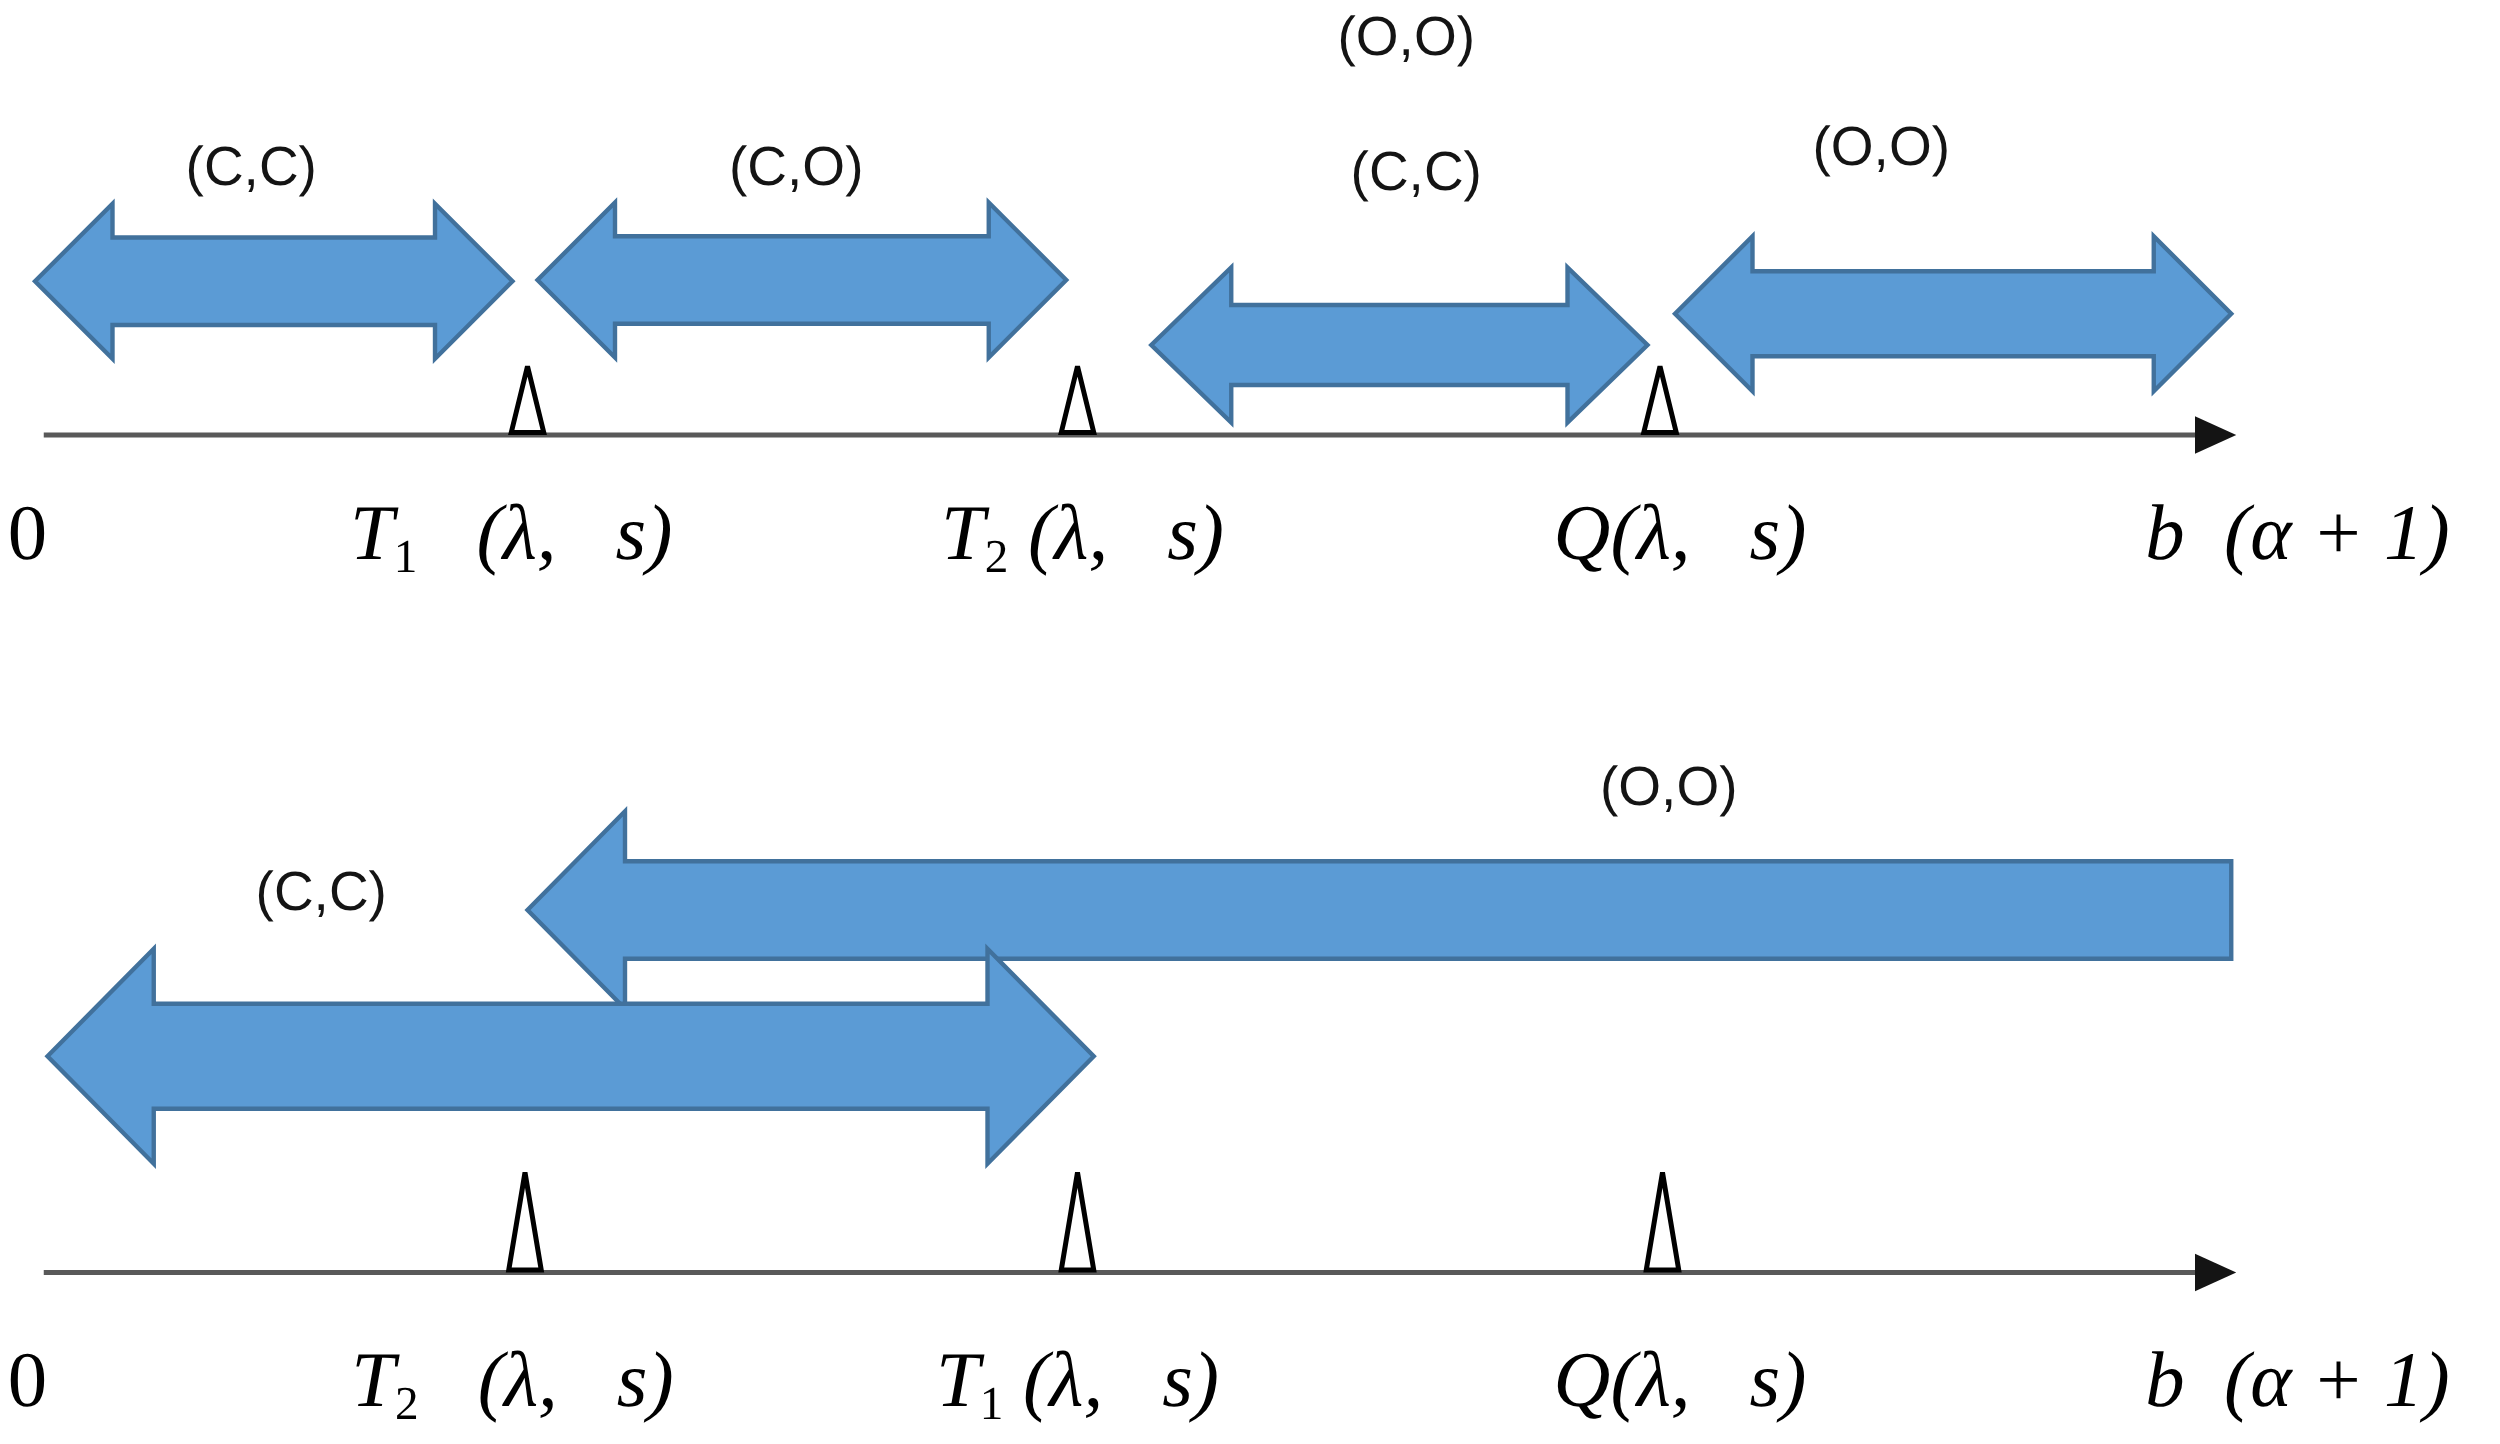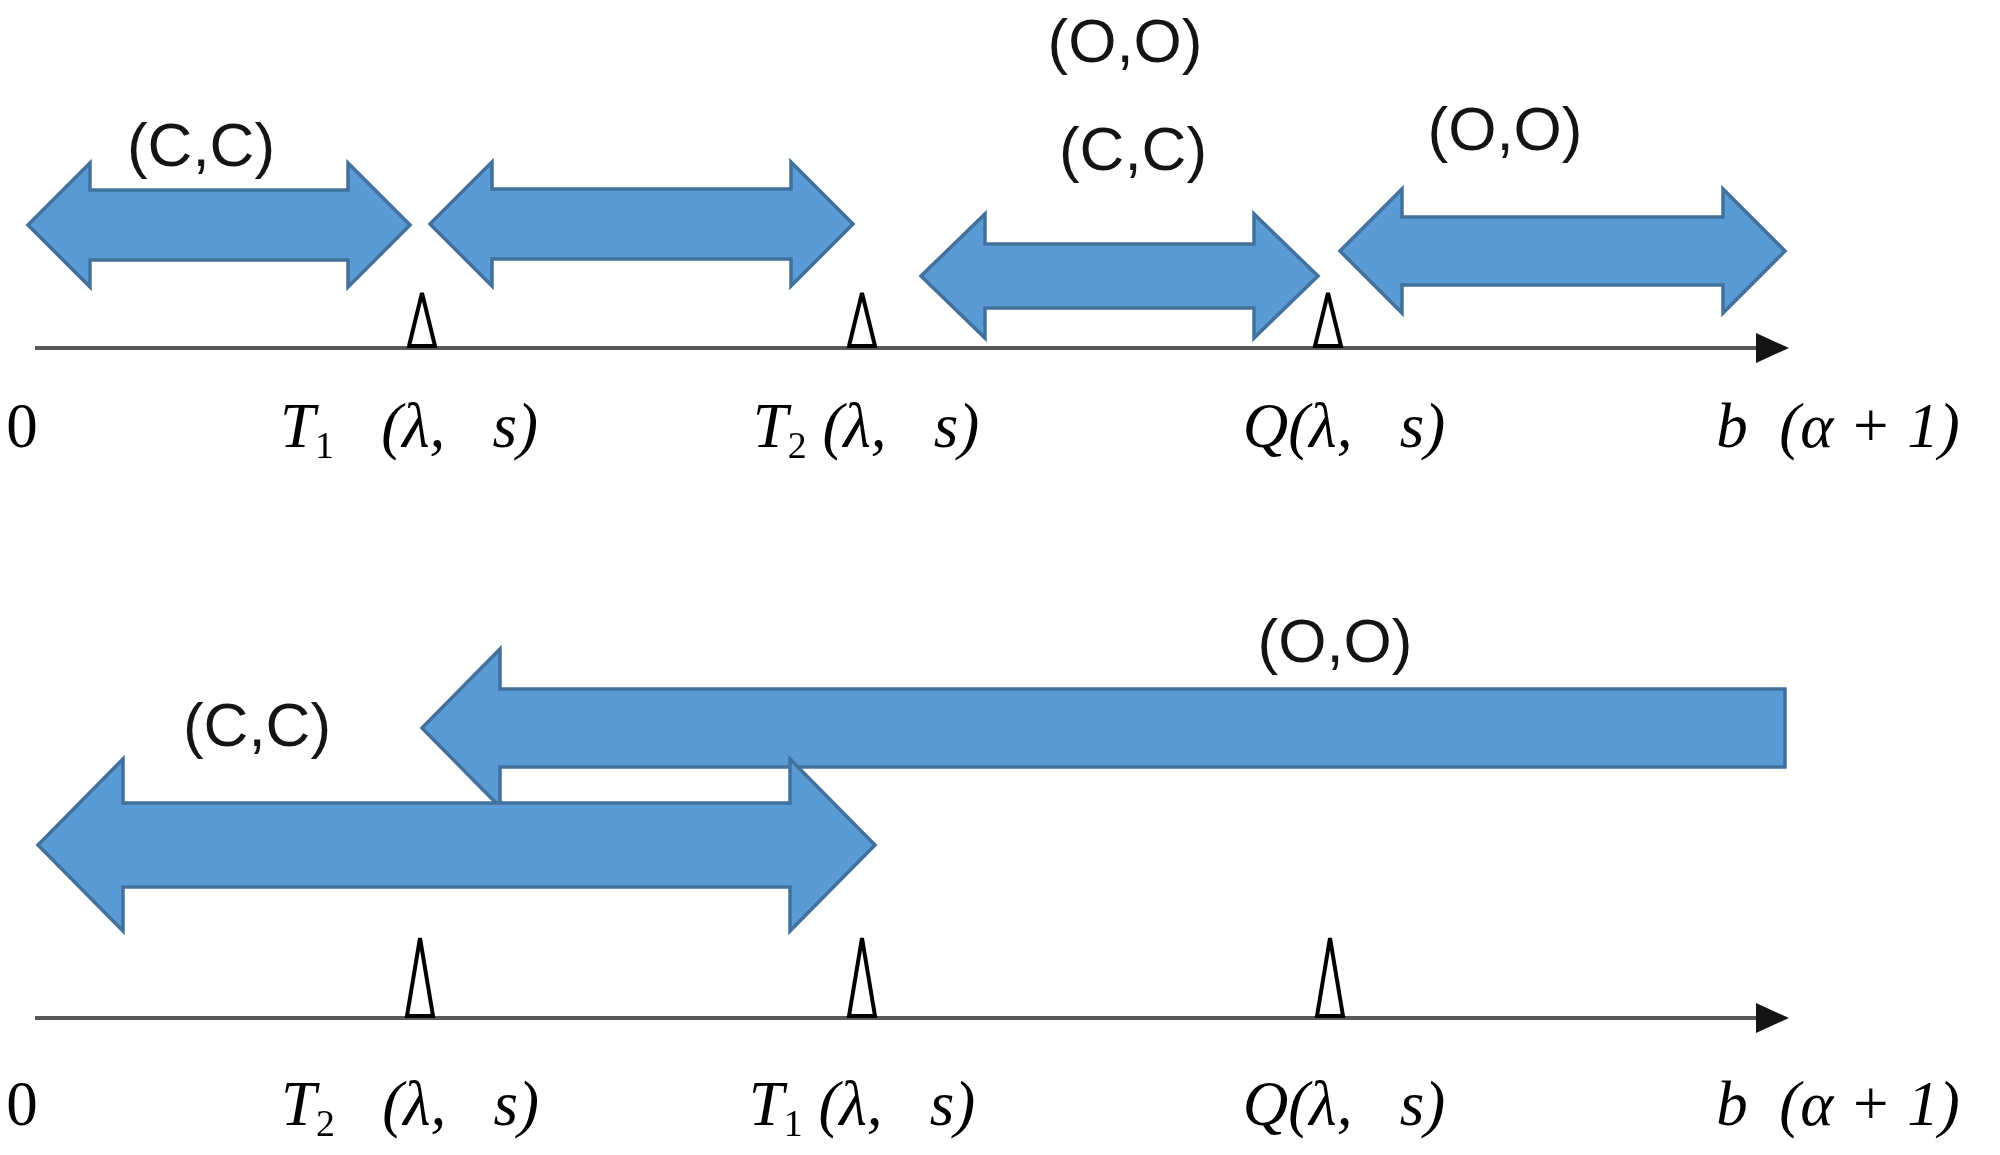--- a/index.html
+++ b/index.html
@@ -2,21 +2,21 @@
 <html><head>
 <meta charset="utf-8">
 <style>
   html,body{margin:0;padding:0;background:#ffffff;}
   body{width:2000px;height:1155px;font-family:"Liberation Sans","DejaVu Sans",sans-serif;}
   .canvas{position:relative;width:2000px;height:1155px;background:#ffffff;overflow:hidden;}
   .shapes{position:absolute;left:0;top:0;}
   .ilabel{
     position:absolute;transform:translateX(-50%);
     font-family:"Liberation Sans","DejaVu Sans",sans-serif;
-    font-size:62px;line-height:1.25;color:#141414;white-space:pre;text-align:center;
+    font-size:44px;line-height:1.25;color:#141414;white-space:pre;text-align:center;
   }
   .alabel{
     position:absolute;transform:translateX(-50%);
     font-family:"Liberation Serif","DejaVu Serif",serif;font-style:italic;
     font-size:63px;line-height:1.1;color:#000;white-space:pre;
   }
   .alabel sub{font-size:0.60em;font-style:normal;vertical-align:-0.28em;line-height:1;}
   .upright{font-style:normal;}
 </style>
 </head>
@@ -47,20 +47,21 @@
 
     <line x1="35" y1="1018" x2="1764" y2="1018" stroke="#595959" stroke-width="4"></line>
     <polygon points="1756,1003 1789,1018 1756,1033" fill="#141414"></polygon>
 
     <polygon points="407,1016 420,938 433,1016" fill="#ffffff" stroke="#000000" stroke-width="4"></polygon>
     <polygon points="849,1016 862,938 875,1016" fill="#ffffff" stroke="#000000" stroke-width="4"></polygon>
     <polygon points="1317,1016 1330,938 1343,1016" fill="#ffffff" stroke="#000000" stroke-width="4"></polygon>
   </svg>
 
   <div class="ilabel" style="left:201px;top:106px">(C,C)</div>
+  <div class="ilabel" style="left:637px;top:106px">(C,O)</div>
   <div class="ilabel" style="left:1125px;top:2px">(O,O)</div>
   <div class="ilabel" style="left:1133px;top:110px">(C,C)</div>
   <div class="ilabel" style="left:1505px;top:90px">(O,O)</div>
 
   <div class="alabel upright" style="left:22px;top:392px">0</div>
   <div class="alabel" style="left:409px;top:392px"><span>T</span><sub>1</sub><span>   (λ,   s)</span></div>
   <div class="alabel" style="left:866px;top:392px"><span>T</span><sub>2</sub><span> (λ,   s)</span></div>
   <div class="alabel" style="left:1344px;top:392px">Q(λ,   s)</div>
   <div class="alabel" style="left:1838px;top:392px">b  (α + 1)</div>
 

